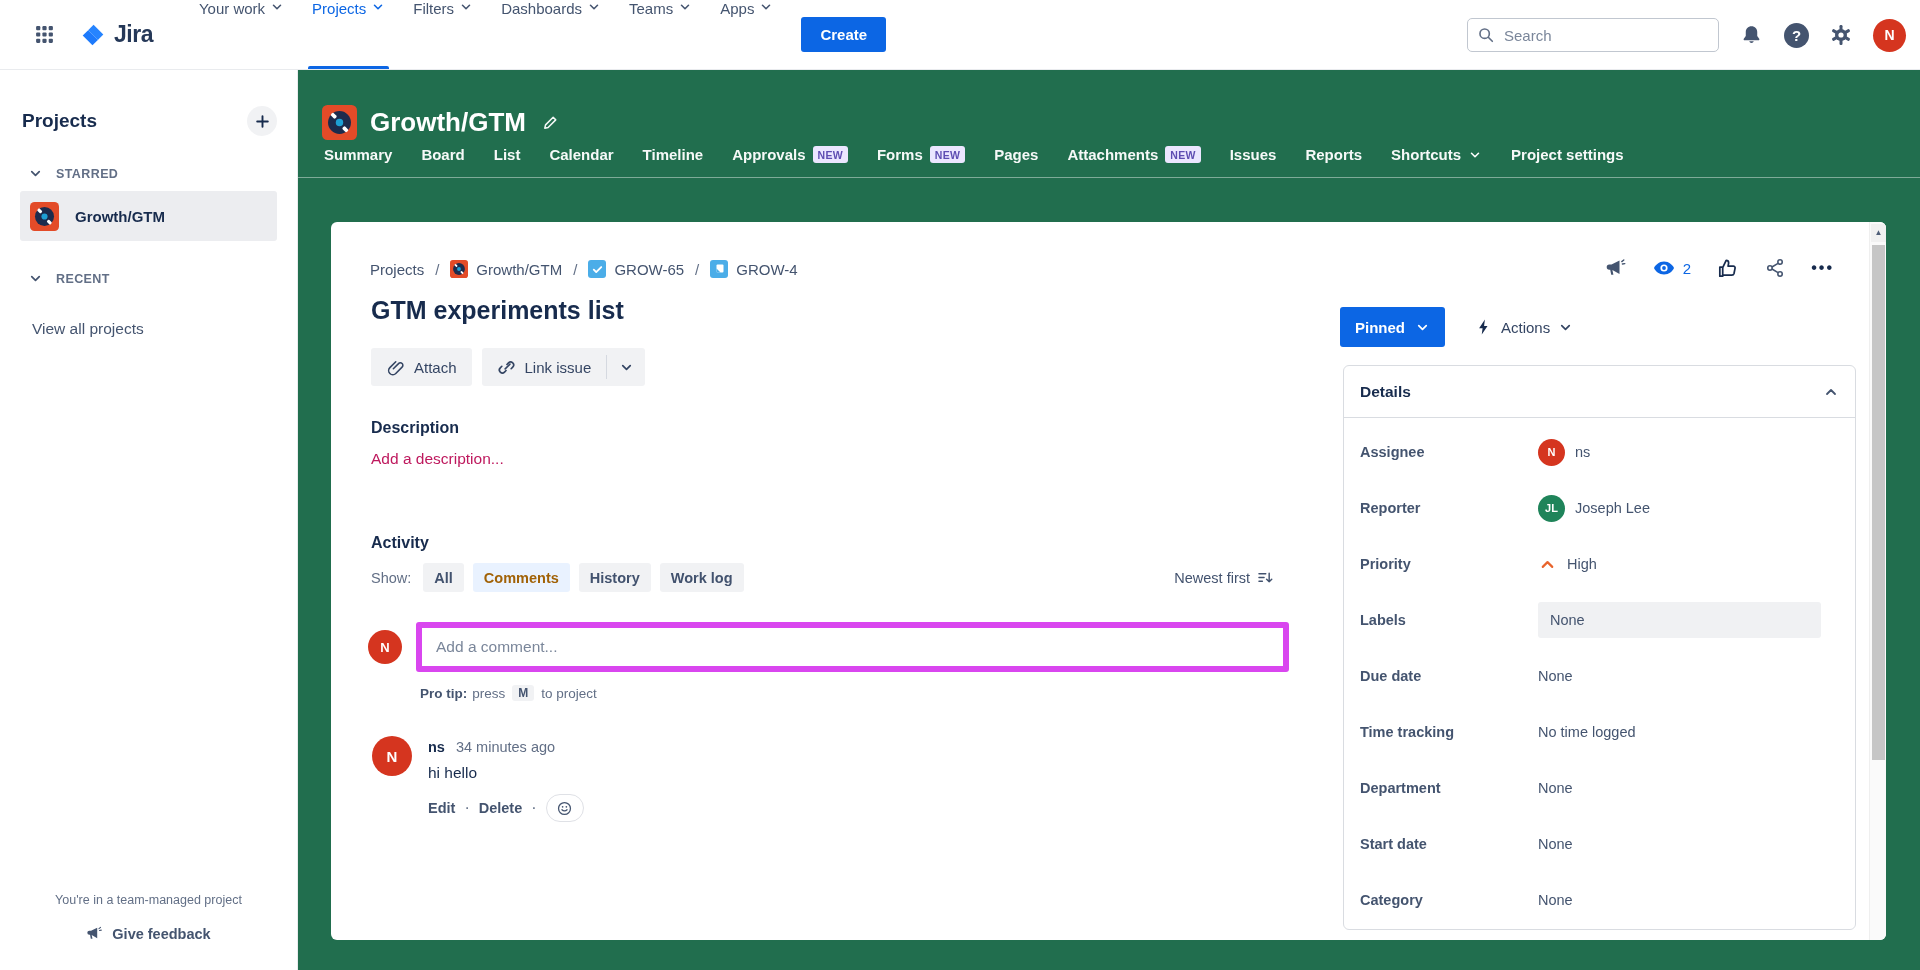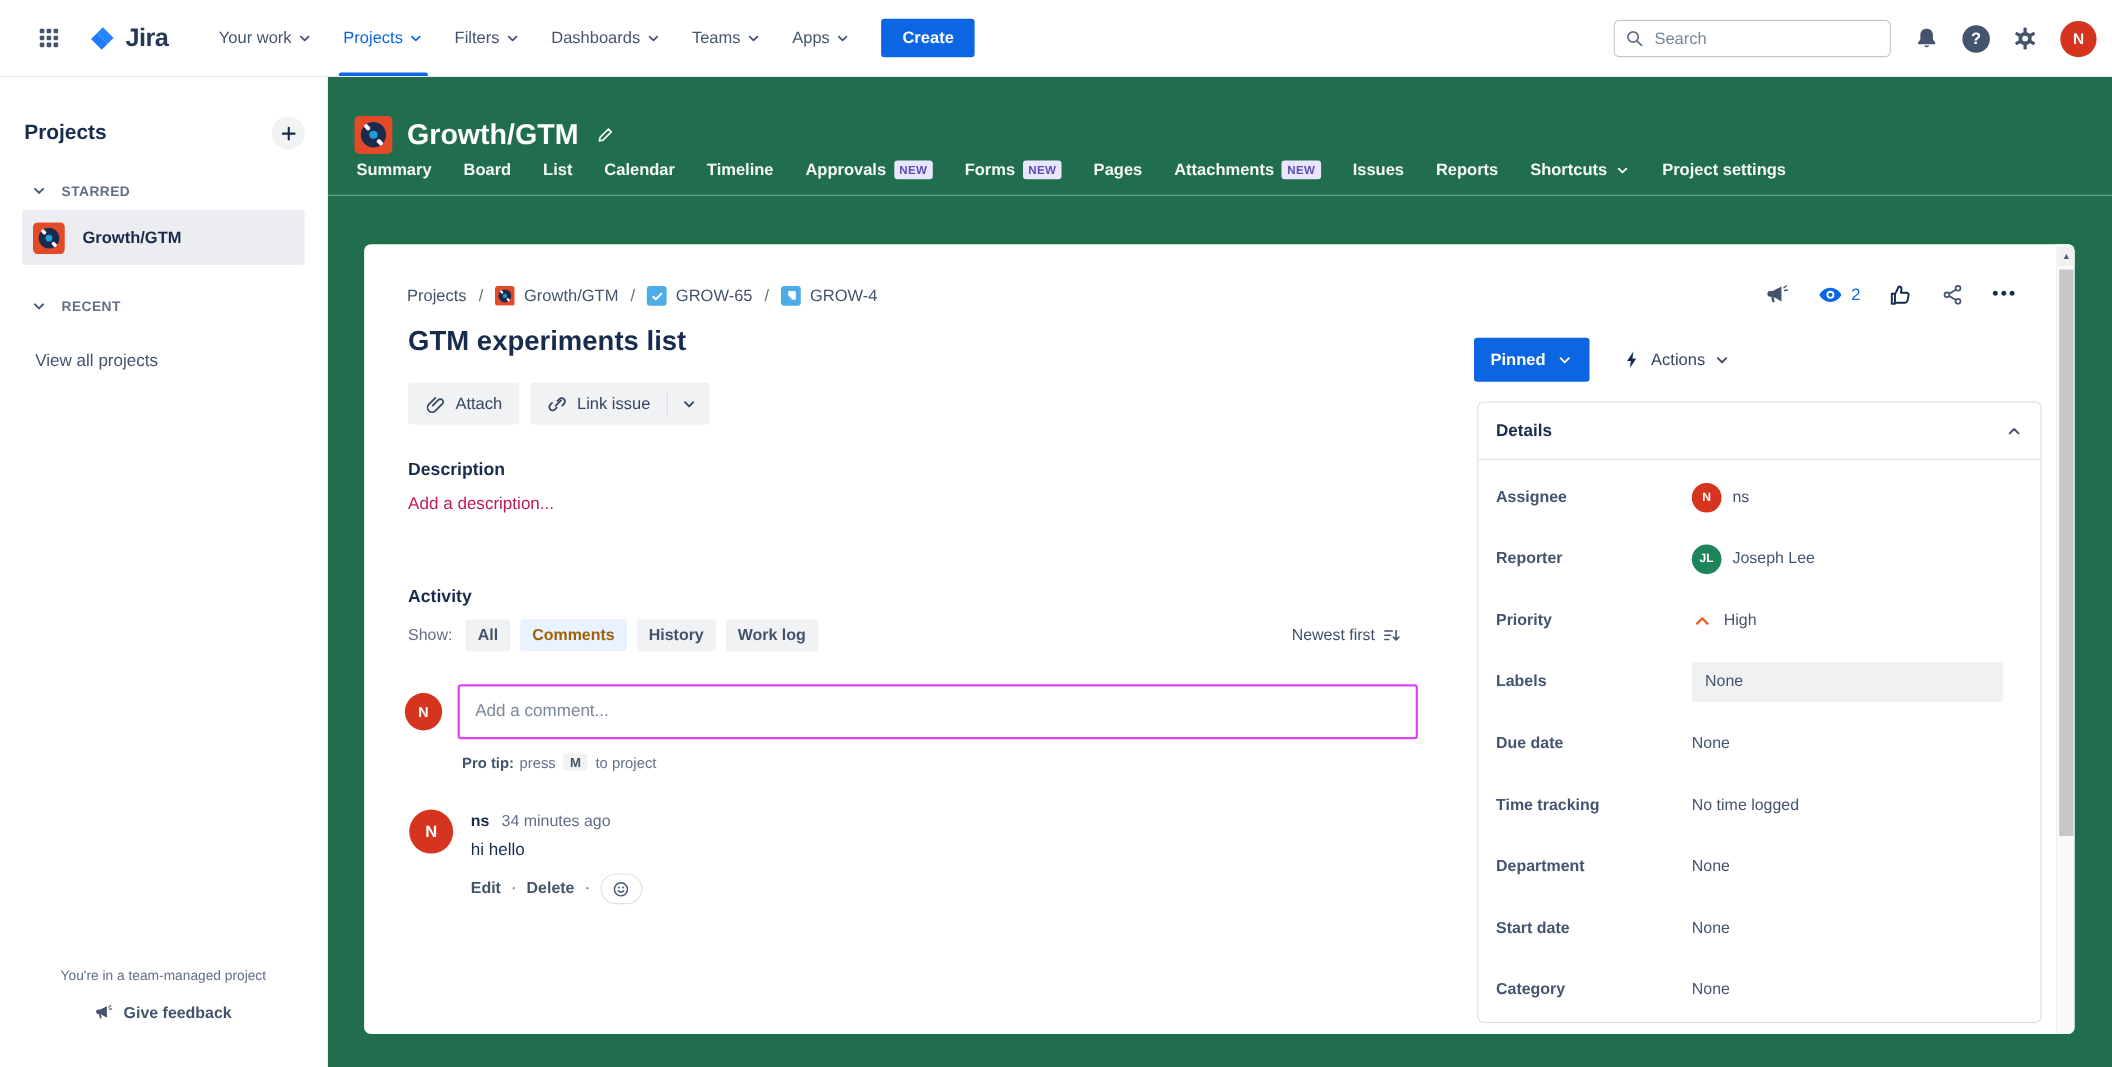--- a/index.html
+++ b/index.html
@@ -9,21 +9,21 @@
 
   
   .topnav { position:absolute; left:0; top:0; width:1920px; height:70px; background:#fff;
     border-bottom:1px solid #E9EBEE; display:flex; align-items:center; z-index:30; }
   .tn-left { display:flex; align-items:center; height:100%; padding-left:26px; }
   .appgrid-btn { width:36px; height:36px; border:none; background:transparent; color:#44546F;
     display:flex; align-items:center; justify-content:center; cursor:pointer; }
   .logo { display:flex; align-items:flex-end; gap:8px; margin:0 10px 0 18px; cursor:pointer; }
   .logo-text { font-size:23px; font-weight:700; color:#253858; letter-spacing:-0.5px; }
   .nav-menu { display:flex; align-items:center; height:100%; margin-left:22px; }
-  .nav-item { position:relative; height:100%; display:flex; align-items:center; gap:5px;
+  .nav-item { position:relative; height:100%; display:flex; align-items:flex-start; gap:5px;
     padding:0 14px; font-size:15px; font-weight:500; color:#44546F; cursor:pointer; background:none; border:none; }
   .nav-item .chev { color:#44546F; }
   .nav-item.active { color:#0C66E4; }
   .nav-item.active .chev { color:#0C66E4; }
   .nav-item.active::after { content:""; position:absolute; left:10px; right:10px; bottom:0; height:3px;
     background:#0C66E4; border-radius:2px 2px 0 0; }
   .create-btn { margin-left:14px; height:35px; padding:0 19px; background:#0C66E4; color:#fff;
     font-size:15px; font-weight:600; border:none; border-radius:3px; cursor:pointer; }
   .tn-right { position:absolute; right:14px; top:0; height:70px; display:flex; align-items:center; gap:20px; }
   .search-wrap { position:relative; }
@@ -47,21 +47,21 @@
   .sb-add { width:30px; height:30px; border-radius:50%; border:none; background:#F1F2F4; color:#172B4D;
     display:flex; align-items:center; justify-content:center; cursor:pointer; }
   .sb-section { display:flex; align-items:center; gap:13px; margin:30px 0 10px 8px;
     font-size:12.5px; font-weight:700; letter-spacing:0.4px; color:#626F86; cursor:pointer; background:none; border:none; }
   .sb-section .chev { color:#44546F; }
   .sb-project { display:flex; align-items:center; gap:16px; height:50px; background:#ECEDF0;
     border-radius:3px; padding:0 10px; cursor:pointer; }
   .sb-project-label { font-size:15px; font-weight:600; color:#172B4D; }
   .sb-viewall { display:block; margin:34px 0 0 12px; font-size:15.5px; color:#44546F;
     background:none; border:none; cursor:pointer; }
-  .sb-footer { position:absolute; left:0; bottom:0; width:100%; padding:0 10px 36px 10px; text-align:center; }
+  .sb-footer { position:absolute; left:0; bottom:12px; width:100%; padding:0 10px 12px 10px; text-align:center; }
   .sb-note { font-size:12.5px; color:#626F86; margin-bottom:18px; }
   .sb-feedback { display:inline-flex; align-items:center; gap:9px; font-size:14.5px; font-weight:600;
     color:#44546F; background:none; border:none; cursor:pointer; }
 
   
   .main { position:absolute; left:298px; top:70px; width:1622px; height:900px; background:#216E4E; }
   .ph-row { display:flex; align-items:center; gap:13px; padding:30px 0 0 24px; height:74px; }
   .ph-title { font-size:26px; font-weight:700; color:#fff; }
   .ph-edit { background:none; border:none; color:#fff; cursor:pointer; opacity:.95; display:flex; margin-left:2px; }
   .ph-tabs { display:flex; align-items:center; gap:29px; margin-top:2px; padding:0 20px 14px 26px;
@@ -114,21 +114,21 @@
   .activity-controls { position:absolute; left:40px; top:341px; width:902px; display:flex; align-items:center; gap:9px; }
   .show-label { font-size:14.5px; color:#626F86; margin-right:3px; }
   .pill { height:29px; padding:0 11px; border:none; border-radius:3px; background:#F1F2F4;
     font-size:14.5px; font-weight:600; color:#42526E; cursor:pointer; }
   .pill.selected { background:#E9F2FF; color:#a16207; }
   .sort-btn { margin-left:auto; display:flex; align-items:center; gap:6px; background:none; border:none;
     font-size:14.5px; font-weight:500; color:#42526E; cursor:pointer; }
 
   .composer { position:absolute; left:37px; top:400px; display:flex; gap:14px; align-items:flex-start; }
   .composer .avatar { width:34px; height:34px; font-size:13px; margin-top:8px; }
-  .comment-input { width:873px; height:50px; border:2px solid #d946ef; border-radius:3px;
+  .comment-input { width:873px; height:50px; border:6px solid #d946ef; border-radius:3px;
     padding:0 14px; font-size:15.5px; color:#172B4D; outline:none;
     font-family:"Liberation Sans","DejaVu Sans",sans-serif; }
   .comment-input::placeholder { color:#7A869A; }
   .protip { position:absolute; left:89px; top:463px; display:flex; align-items:center; gap:5px;
     font-size:13.5px; color:#626F86; }
   .protip b { color:#44546F; }
   .kbd { background:#F1F2F4; border-radius:3px; padding:1px 6px; font-size:12px; font-weight:700;
     color:#44546F; margin:0 2px; }
 
   .comment { position:absolute; left:41px; top:514px; display:flex; gap:16px; }

